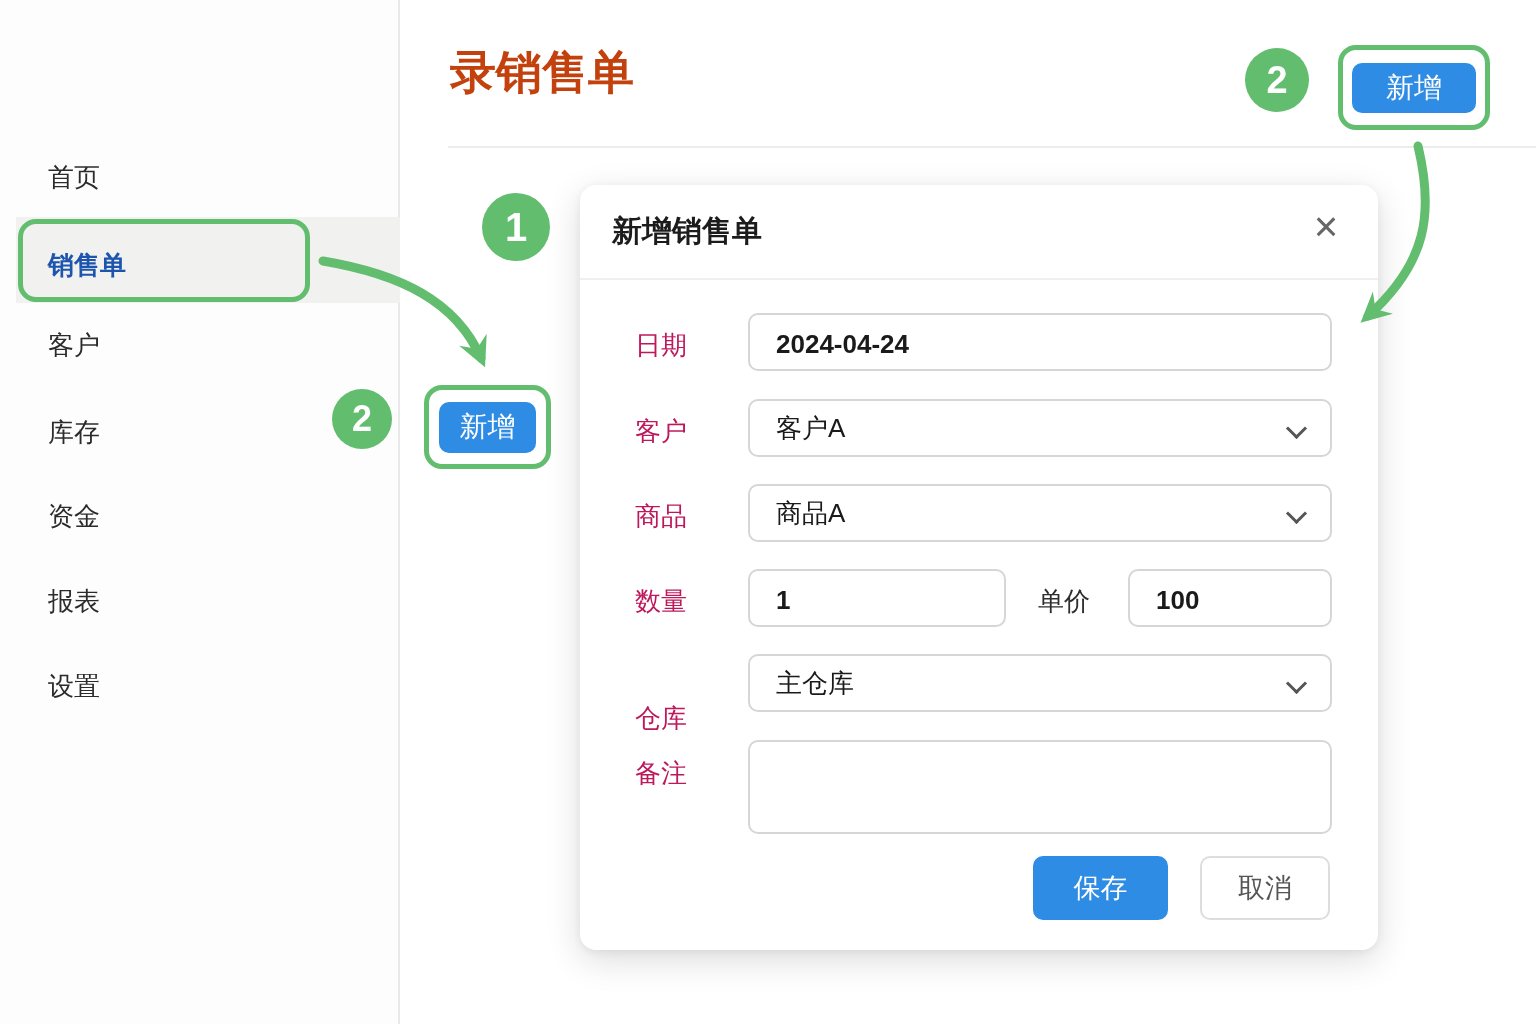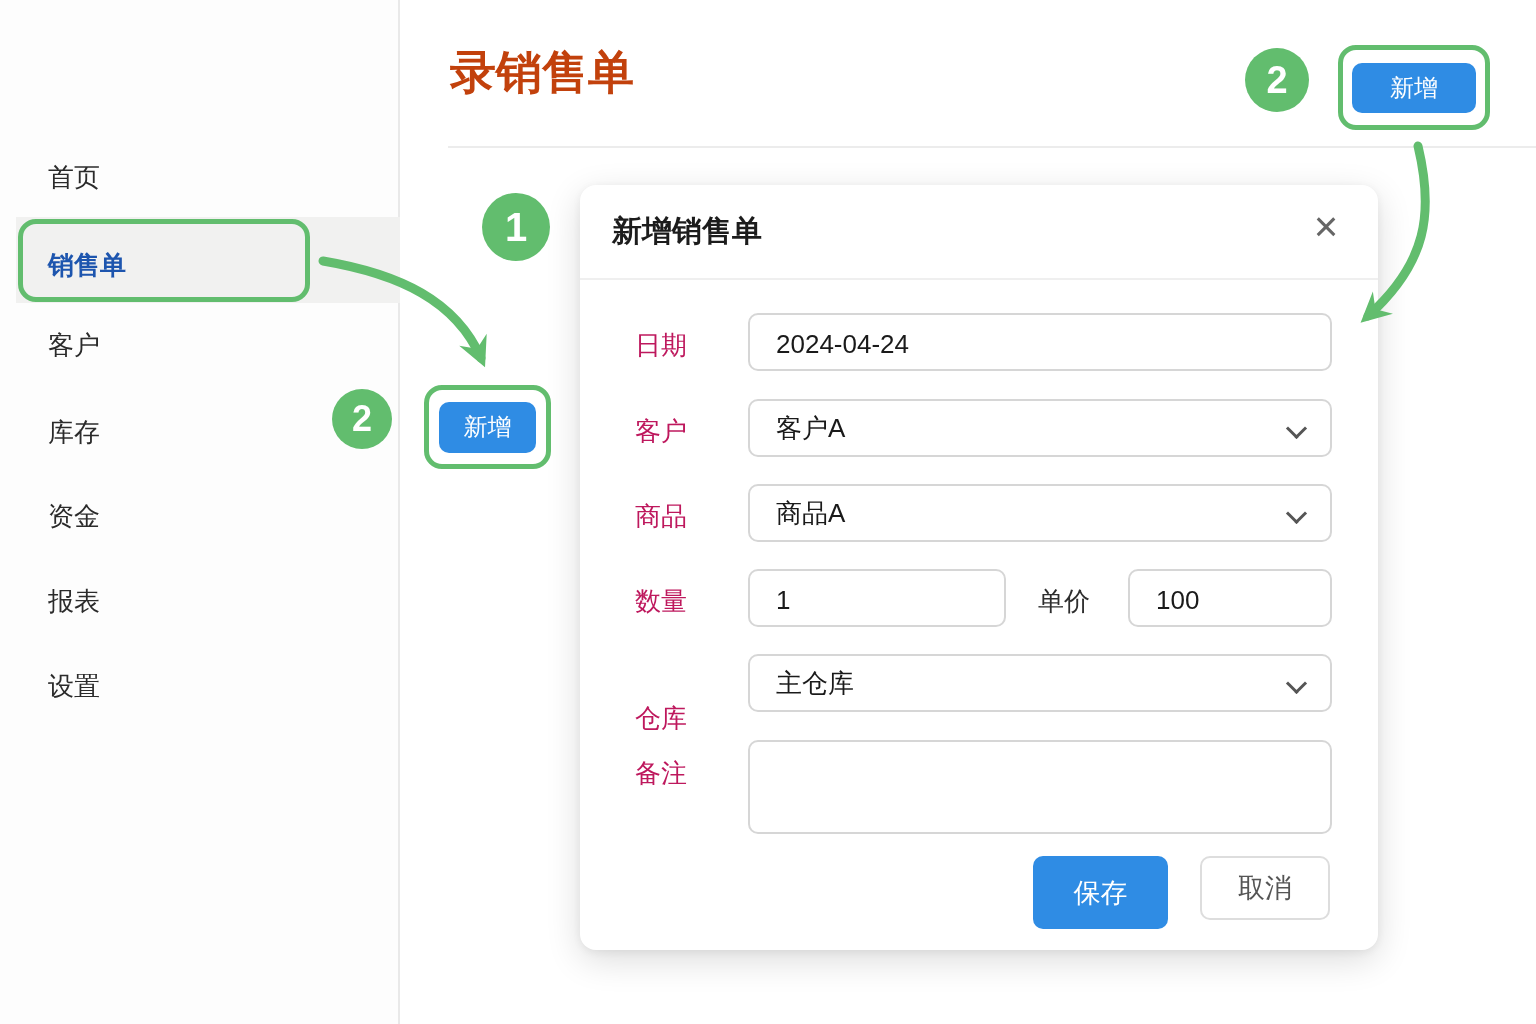--- a/index.html
+++ b/index.html
@@ -24,54 +24,54 @@
   .badge { position:absolute; background:#62bd6e; border-radius:50%; color:#fff;
            font-weight:700; display:flex; align-items:center; justify-content:center; z-index:70; }
   #badge-1 { left:482px; top:193px; width:68px; height:68px; font-size:40px; }
   #badge-2-mid { left:332px; top:389px; width:60px; height:60px; font-size:36px; }
   #badge-2-top { left:1245px; top:48px; width:64px; height:64px; font-size:38px; }
 
   .green-frame { position:absolute; border:5px solid #62bd6e; border-radius:18px; background:#fff; z-index:60;
                  display:flex; align-items:center; justify-content:center; }
   #frame-add-mid { left:424px; top:385px; width:127px; height:84px; }
   #frame-add-top { left:1338px; top:45px; width:152px; height:85px; }
-  .btn-add { background:#2f8ce4; color:#fff; border:none; border-radius:10px; font-size:24px;
+  .btn-add { background:#2f8ce4; color:#fff; border:none; border-radius:10px; font-size:28px;
              font-family:inherit; cursor:pointer; display:flex; align-items:center; justify-content:center; }
   #btn-add-mid { width:97px; height:51px; }
   #btn-add-top { width:124px; height:50px; }
 
   
   #arrows { position:absolute; left:0; top:0; width:1536px; height:1024px; z-index:55; pointer-events:none; }
 
   
   #modal { position:absolute; left:580px; top:185px; width:798px; height:765px; background:#fff;
            border-radius:16px; box-shadow:0 10px 35px rgba(0,0,0,0.14), 0 2px 8px rgba(0,0,0,0.06); z-index:10; }
   #modal-header { position:absolute; left:0; top:0; width:100%; height:95px; border-bottom:2px solid #efefef; }
   #modal-title { position:absolute; left:32px; top:26px; font-size:30px; font-weight:600; color:#1c1c1c; }
   #modal-close { position:absolute; right:28px; top:18px; width:48px; height:48px; font-size:42px; color:#666;
                  background:none; border:none; cursor:pointer; line-height:44px; text-align:center; font-family:inherit; }
 
   .form-label { position:absolute; left:55px; font-size:26px; color:#be185d; }
   .ctl { position:absolute; left:168px; height:58px; border:2px solid #d6d6d6; border-radius:10px;
          background:#fff; font-size:26px; color:#1a1a1a; }
-  input.ctl, textarea.ctl { padding:4px 0 0 26px; font-family:inherit; outline:none; }
+  input.ctl, textarea.ctl { padding:4px 0 0 26px; font-family:inherit; outline:none;font-weight:bold; }
   .select-ctl { width:584px; display:flex; align-items:center; padding-left:26px; cursor:pointer; }
   .chevron { position:absolute; right:26px; top:20px; width:15px; height:15px;
              border-right:3px solid #555; border-bottom:3px solid #555; transform:rotate(45deg); }
 
   #row-date-label   { top:143px; } #input-date      { top:128px; width:584px; }
   #row-cust-label   { top:229px; } #select-customer { top:214px; }
   #row-prod-label   { top:314px; } #select-product  { top:299px; }
   #row-qty-label    { top:399px; } #input-qty       { top:384px; width:258px; }
   #label-price      { position:absolute; left:458px; top:399px; font-size:26px; color:#2e2e2e; }
   #input-price      { top:384px; left:548px; width:204px; }
   #row-wh-label     { top:484px;margin-top:32px; } #select-warehouse{ top:469px; }
   #row-remark-label { top:571px; } #textarea-remark { top:555px; width:584px; height:94px; padding-top:12px; resize:none; }
 
-  #btn-save   { position:absolute; left:453px; top:671px; width:135px; height:73px; background:#2f8ce4; color:#fff;
+  #btn-save   { position:absolute; left:453px; top:671px; width:135px; height:64px; background:#2f8ce4; color:#fff;
                 border:none; border-radius:10px; font-size:27px; font-family:inherit; cursor:pointer; }
   #btn-cancel { position:absolute; left:620px; top:671px; width:130px; height:64px; background:#fff; color:#555;
                 border:2px solid #ddd; border-radius:10px; font-size:27px; font-family:inherit; cursor:pointer; }
 </style>
 </head>
 <body>
 
 <div id="sidebar">
 
   <div id="nav-highlight-row"></div>

